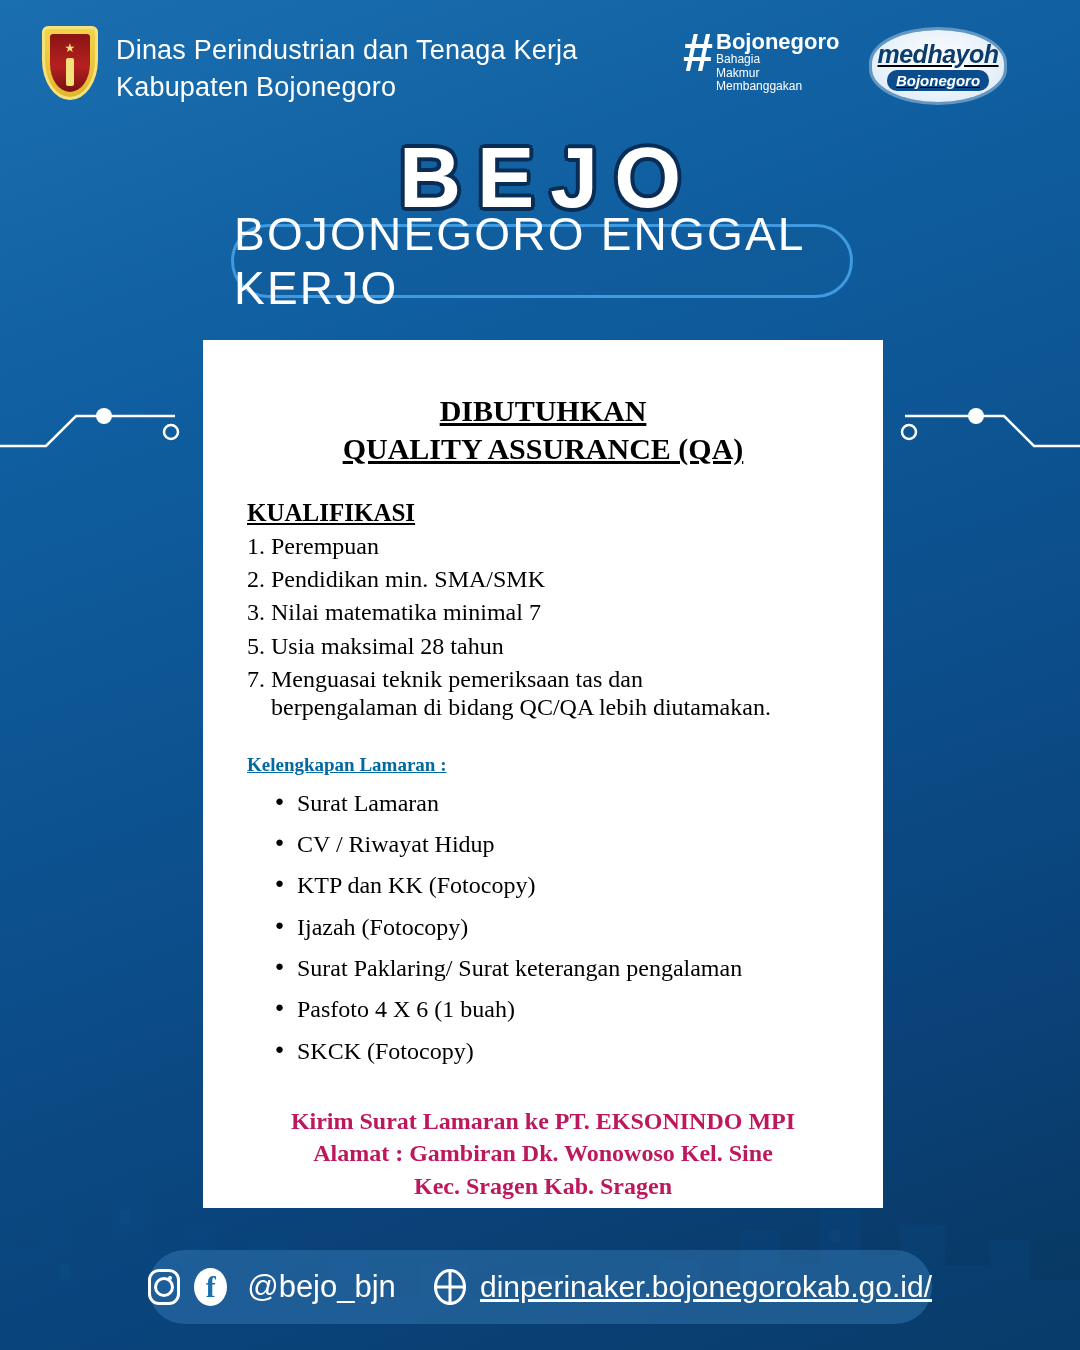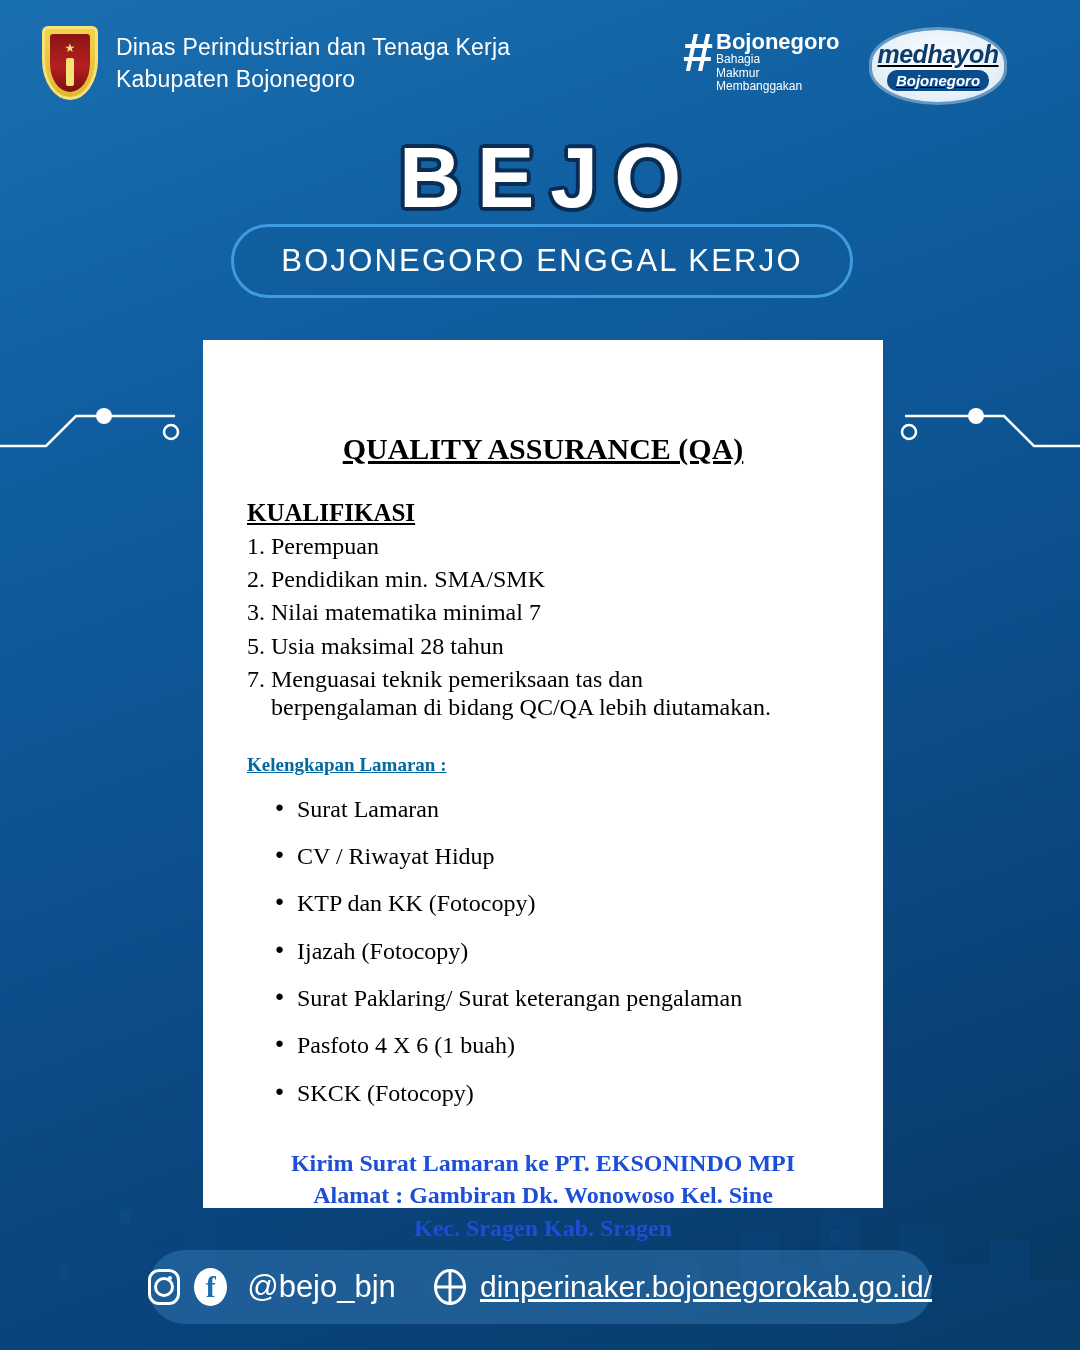--- a/index.html
+++ b/index.html
@@ -50,21 +50,21 @@
     position: absolute; top: 8px; left: 50%; transform: translateX(-50%);
     color: #f7e27a; font-size: 12px; line-height: 1;
   }
   .crest-bar {
     position: absolute; left: 50%; transform: translateX(-50%);
     width: 8px; height: 28px; top: 24px;
     background: #f7e27a; border-radius: 2px;
   }
   .dept { margin-left: 18px; padding-top: 6px; }
   .dept div {
-    color: #ffffff; font-size: 23px; line-height: 1.38;
+    color: #ffffff; font-size: 27px; line-height: 1.38;
     letter-spacing: .2px;
   }
 
   .brandmark {
     position: absolute; left: 683px; top: 28px;
     display: flex; align-items: flex-start;
   }
   .hashicon {
     color: #fff; font-size: 54px; font-weight: bold; line-height: .9;
     margin-right: 6px; letter-spacing: -3px;
@@ -106,21 +106,21 @@
   }
   .subtitle-pill {
     position: absolute; top: 224px; left: 231px;
     width: 622px; height: 74px;
     border: 3px solid #3f9ae0;
     border-radius: 38px;
     background: rgba(17,92,152,.45);
     display: flex; align-items: center; justify-content: center;
   }
   .subtitle-pill span {
-    color: #ffffff; font-size: 31px; letter-spacing: 2.2px;
+    color: #ffffff; font-size: 46px; letter-spacing: 2.2px;
   }
 
   
   .card {
     position: absolute; left: 203px; top: 340px;
     width: 680px; height: 868px;
     background: #ffffff;
   }
   .card-inner { padding: 52px 44px 0 44px; }
 
@@ -142,31 +142,31 @@
   .lines .ln { margin-top: 5px; }
   .lines .ln.cont { margin-top: 0; padding-left: 24px; }
 
   .sec-head2 {
     font-family: "Liberation Serif", serif;
     font-weight: bold; font-size: 19px; color:#0369a1;
     text-decoration: underline;
     margin-top: 32px;
   }
   .bullets { font-family: "Liberation Serif", serif; font-size: 24px; color:#000; line-height:1.18; padding-left: 28px; }
-  .bullets .bl { margin-top: 19px; position: relative; padding-left: 22px; }
+  .bullets .bl { margin-top: 13px; position: relative; padding-left: 22px; }
   .bullets .bl::before {
     content: "\25CF"; position: absolute; left: 0; top: 0; font-size: 15px; line-height: 1.6;
   }
   .bullets .bl.cont { margin-top: 0; padding-left: 22px; }
   .bullets .bl.cont::before { content: ""; }
 
   .footer-addr {
     margin-top: 40px; text-align: center;
     font-family: "Liberation Serif", serif; font-weight: bold;
-    font-size: 24px; color:#1d4ed8; line-height: 1.35;
+    font-size: 24px; color:#be185d; line-height: 1.35;
   }
 
   
   .bottombar {
     position: absolute; left: 148px; bottom: 26px;
     width: 784px; height: 74px;
     background: rgba(60,130,190,.42);
     border-radius: 37px;
     display: flex; align-items: center; justify-content: center; gap: 14px;
   }
@@ -260,21 +260,21 @@
   </div>
 
   <div class="bejo">BEJO</div>
   <div class="subtitle-pill">
     <span>BOJONEGORO ENGGAL KERJO</span>
   </div>
 
   <div class="card">
     <div class="card-inner">
       <div class="h-title">
-        <br>
+        <span>DIBUTUHKAN</span><br>
         <span>QUALITY ASSURANCE (QA)</span>
       </div>
 
       <div class="sec-head">KUALIFIKASI</div>
       <div class="lines">
         <div class="ln">1. Perempuan</div>
         <div class="ln">2. Pendidikan min. SMA/SMK</div>
         <div class="ln">3. Nilai matematika minimal 7</div>
         <div class="ln">5. Usia maksimal 28 tahun</div>
         <div class="ln">7. Menguasai teknik pemeriksaan tas dan</div>

